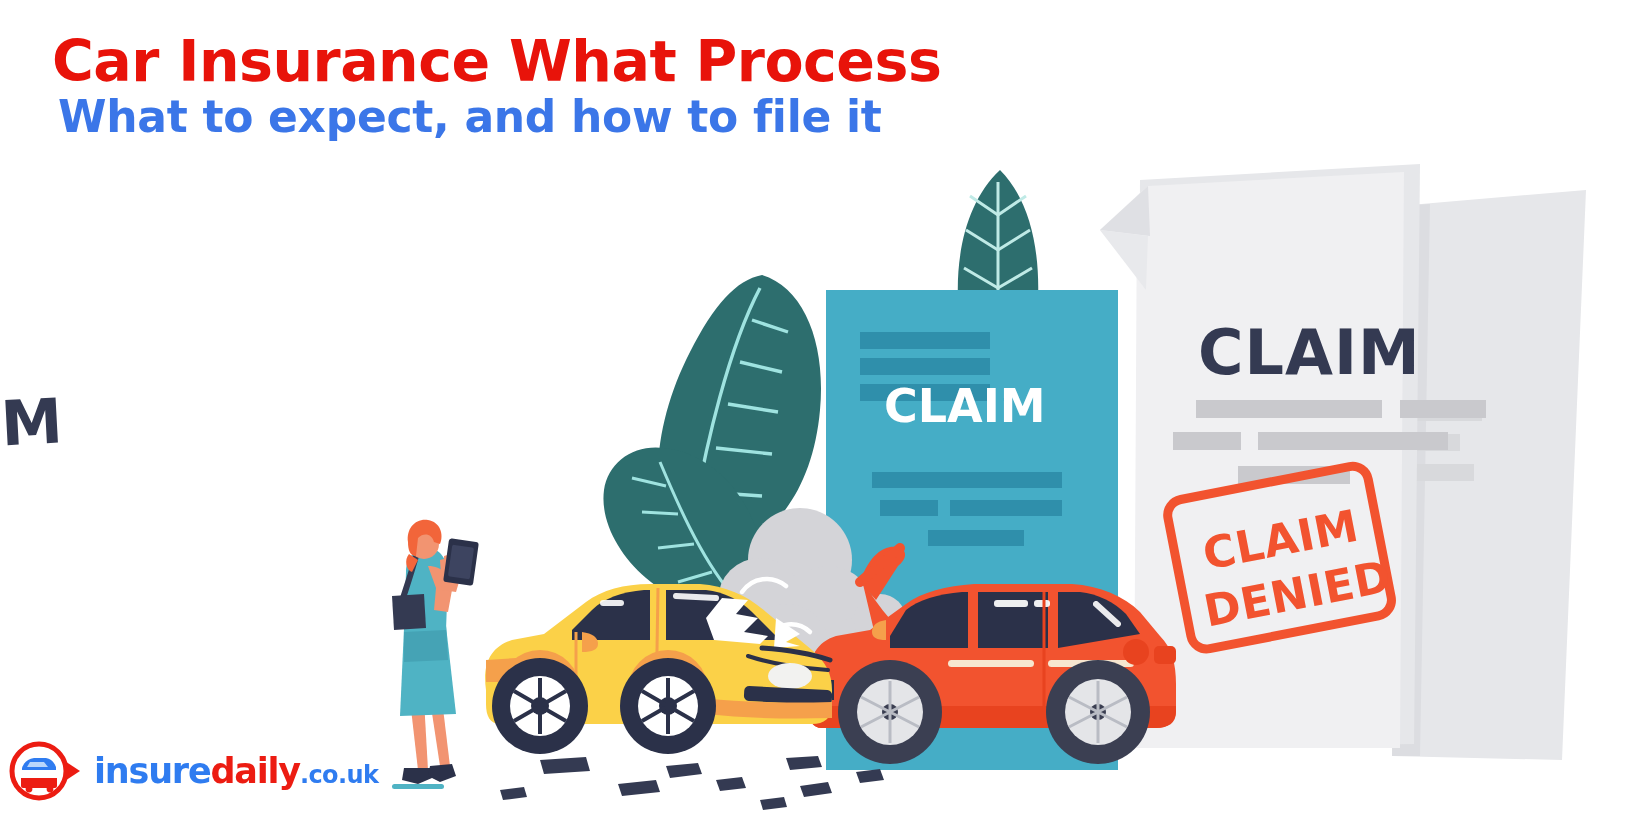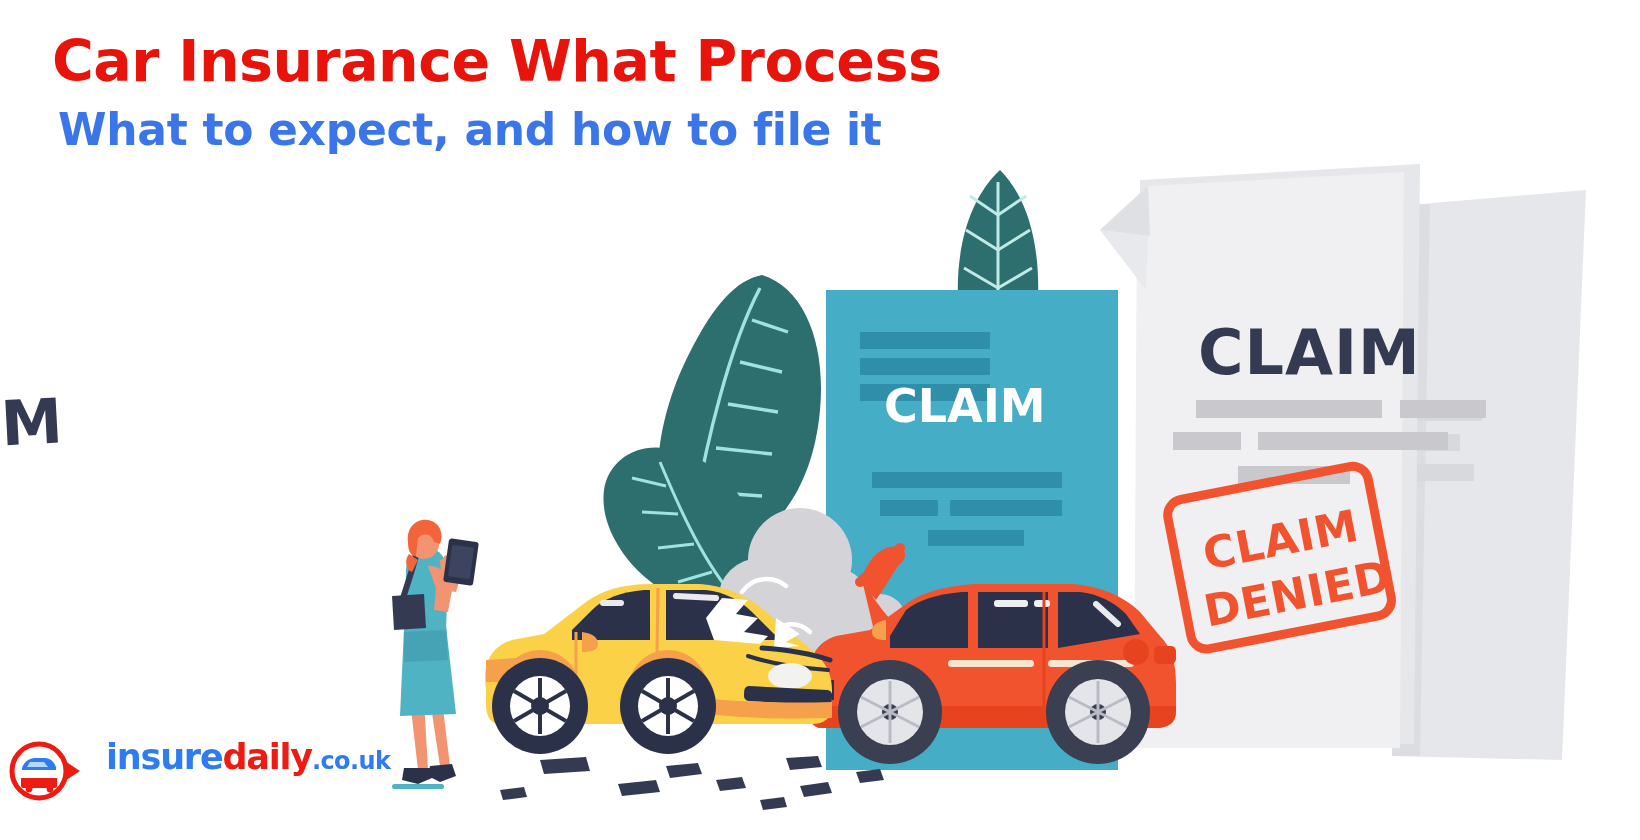--- a/index.html
+++ b/index.html
@@ -34,32 +34,33 @@
     margin: 0;
     line-height: 1.1;
     white-space: nowrap;
   }
   .subtitle {
     font-family: "DejaVu Sans", sans-serif;
     font-size: 44px;
     font-weight: 700;
     letter-spacing: -0.3px;
     color: #3b76e8;
-    margin: 13px 0 0 6px;
+    margin: 0 0 0 6px;
     line-height: 1.1;
     white-space: nowrap;
   }
 
   
   .logo-block {
     position: absolute;
     left: 8px;
     bottom: 38px;
     display: flex;
-    gap: 24px;
+    align-items: center;
+    gap: 12px;
     z-index: 70;
   }
   .logo-wordmark {
     font-family: "DejaVu Sans", sans-serif;
     font-size: 35px;
     font-weight: 700;
     letter-spacing: -1.2px;
     line-height: 1;
     white-space: nowrap;
   }

